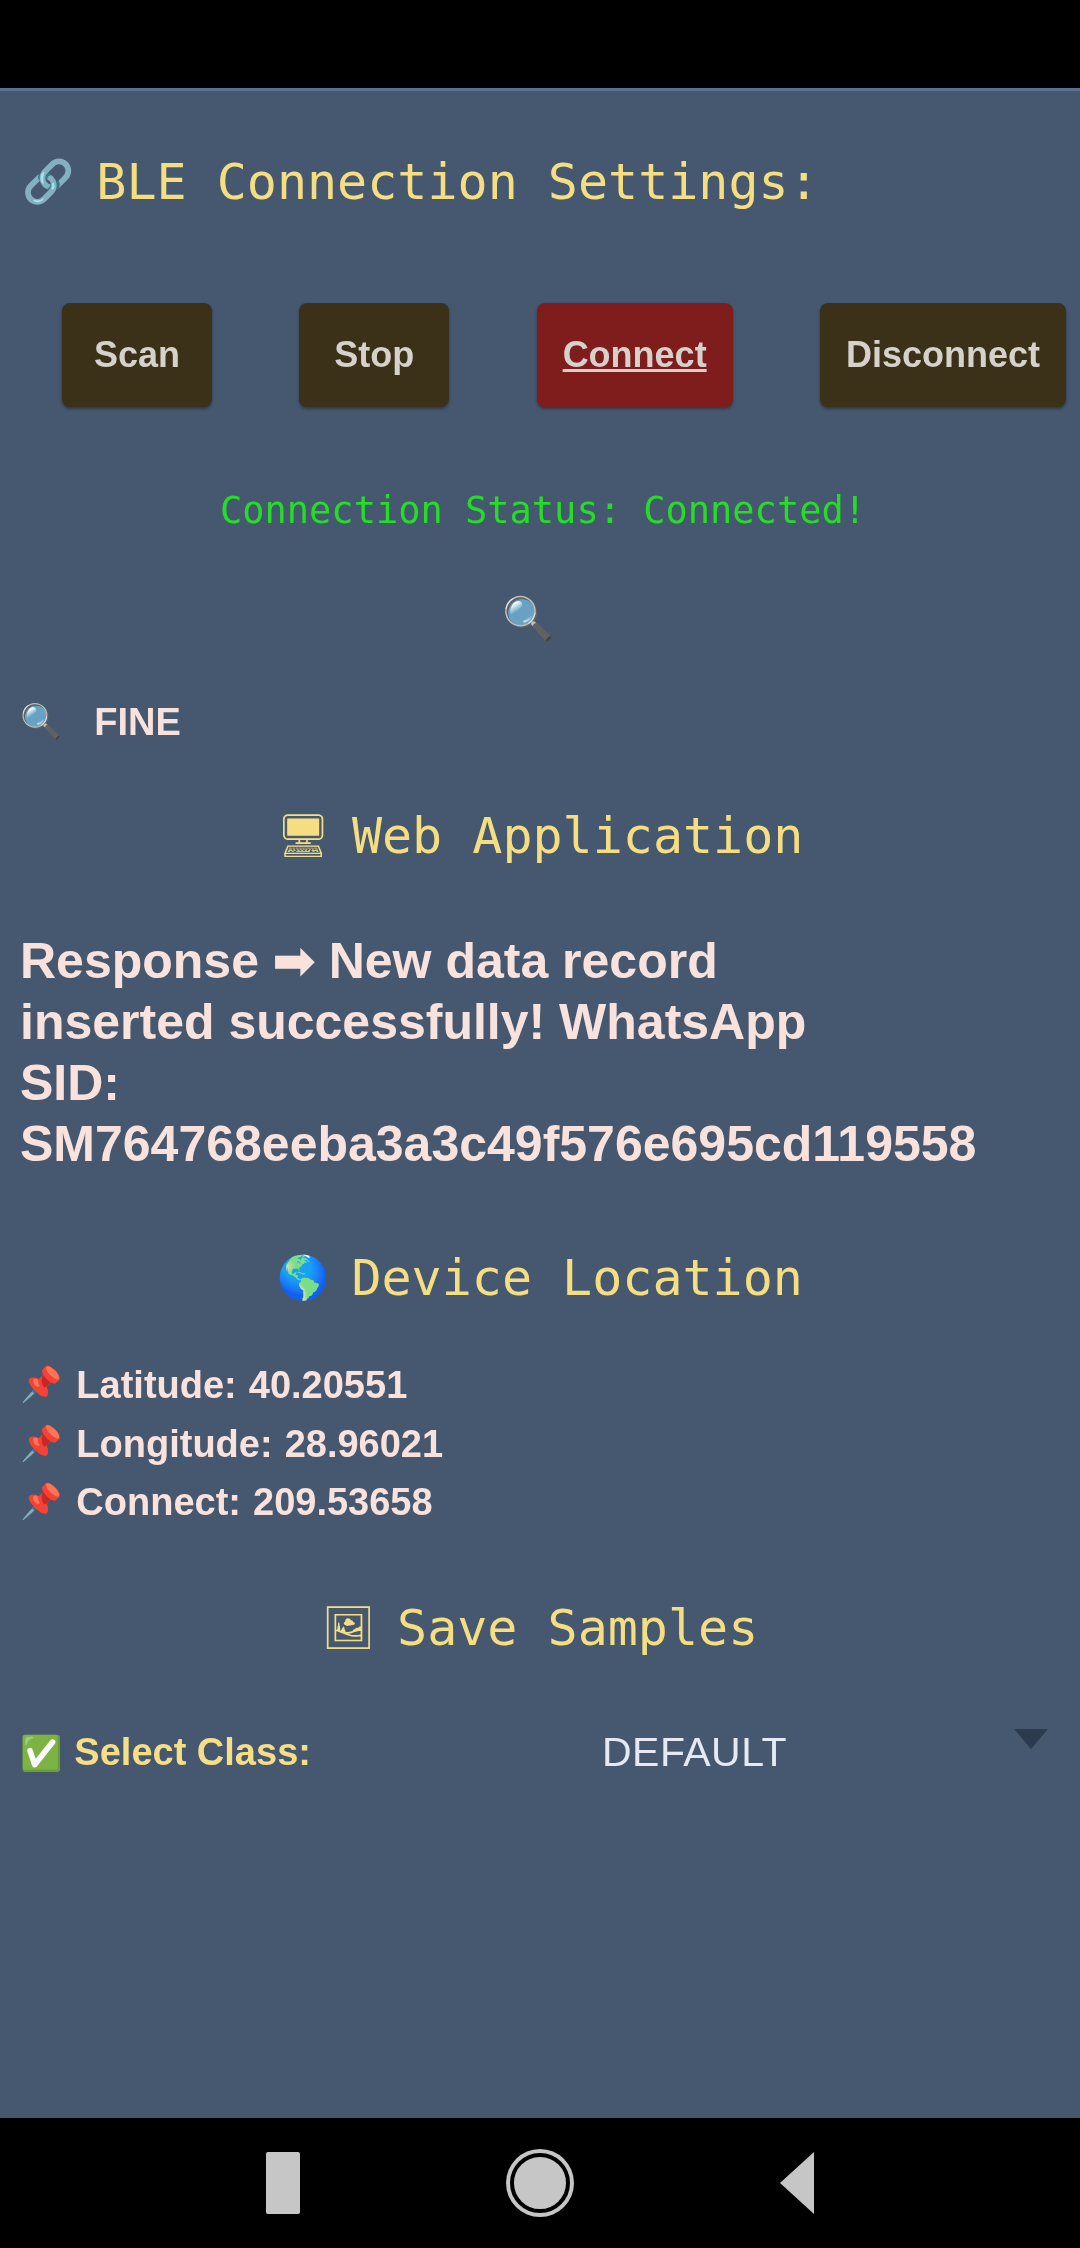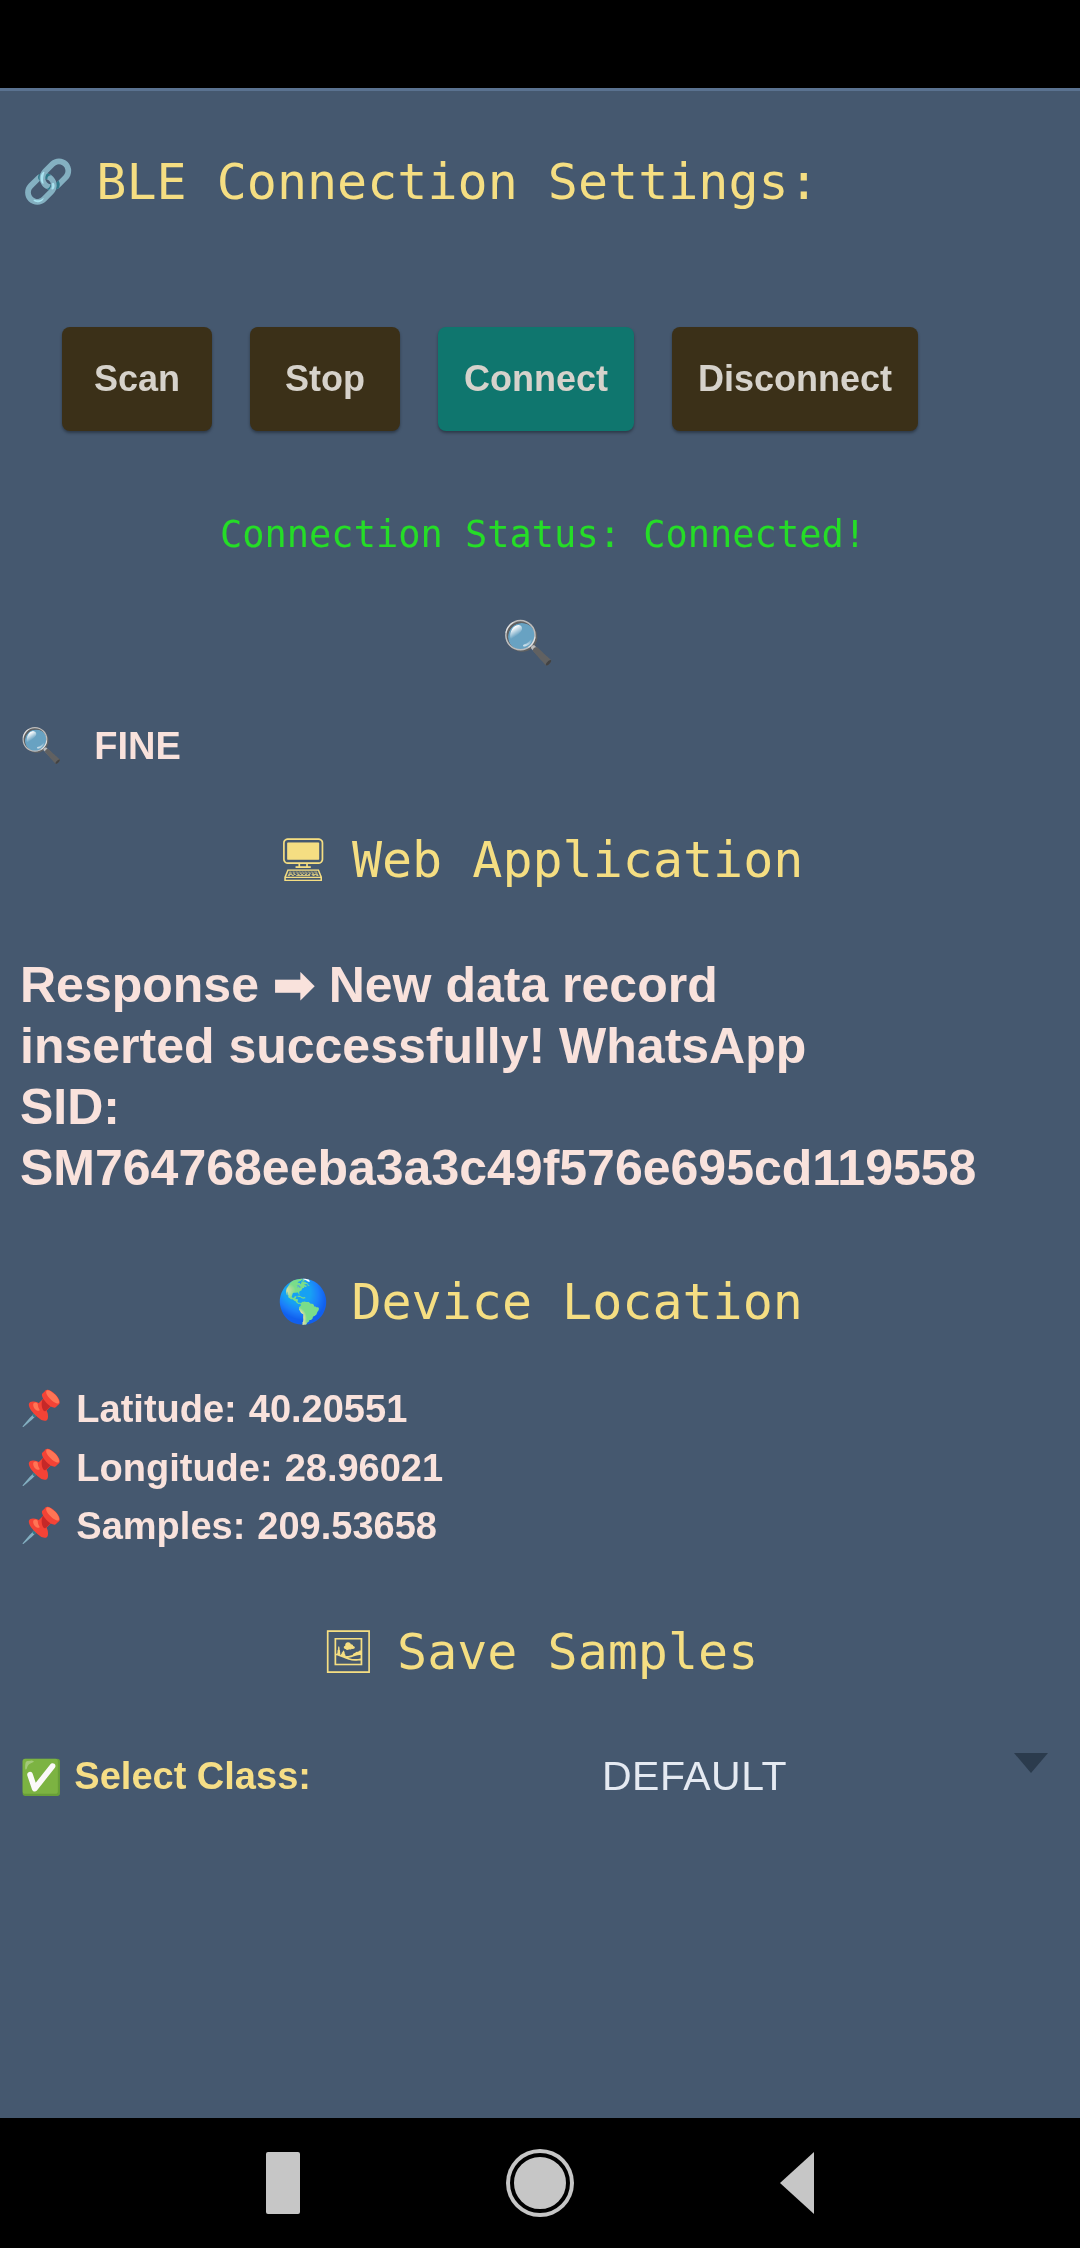--- a/index.html
+++ b/index.html
@@ -66,39 +66,40 @@
 
   .title-row {
     padding-top: 62px;
     padding-left: 8px;
   }
 
   
   .button-row {
     display: flex;
     gap: 38px;
-    margin-top: 116px;
+    margin-top: 92px;
     padding-left: 48px;
+    justify-content: space-between;
   }
   .btn {
     border: none;
     border-radius: 8px;
     padding: 0 26px;
     height: 104px;
     min-width: 150px;
     color: #D6D2CB;
     font-size: 36px;
     font-weight: bold;
     font-family: "Liberation Sans", sans-serif;
     cursor: pointer;
     letter-spacing: 0px;
     box-shadow: 0 2px 3px rgba(0,0,0,0.35);
   }
   .btn-brown { background: #3B3018; }
-  .btn-dark  { background: #0f766e; }
+  .btn-dark  { background: #7f1d1d; text-decoration: underline; }
 
   
   .status-line {
     font-family: "DejaVu Sans Mono", "Liberation Mono", monospace;
     color: #25DD27;
     font-size: 37px;
     margin-top: 82px;
     padding-left: 6px;
     white-space: nowrap;
     text-align: center;
@@ -275,21 +276,21 @@
           <span>Latitude:</span>
           <span class="value" style="margin-left:12px">40.20551</span>
         </div>
         <div class="body-text coord-row">
           <span class="emoji">📌</span>
           <span>Longitude:</span>
           <span class="value" style="margin-left:12px">28.96021</span>
         </div>
         <div class="body-text coord-row">
           <span class="emoji">📌</span>
-          <span>Samples:</span>
+          <span>Connect:</span>
           <span class="value" style="margin-left:12px">209.53658</span>
         </div>
       </div>
 
       <div class="section-title centered heading-gap-4">
         <span class="emoji">🖼</span>
         <span>Save Samples</span>
       </div>
 
       <div class="select-row">

